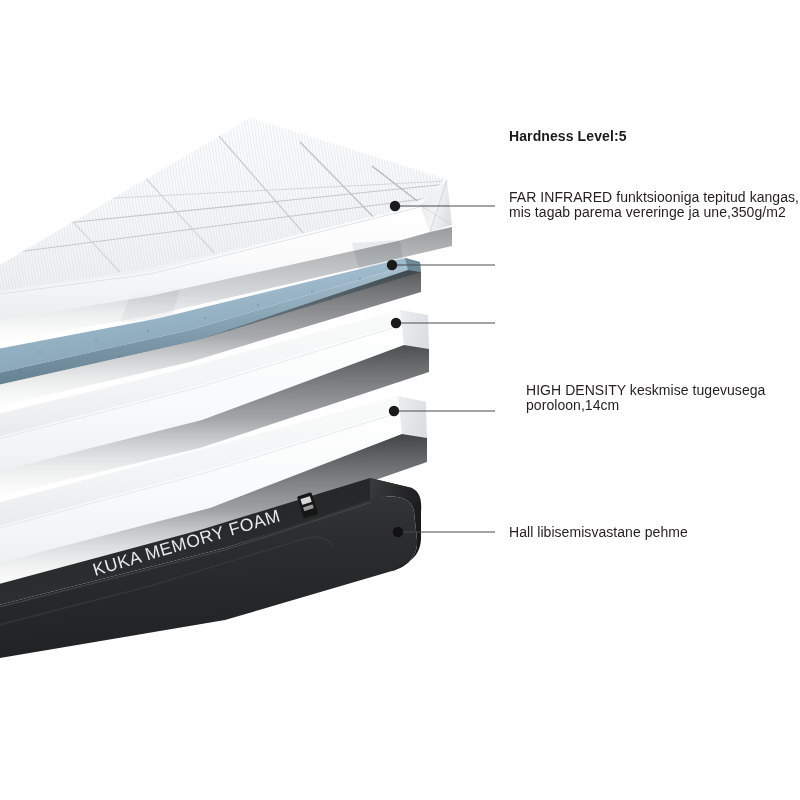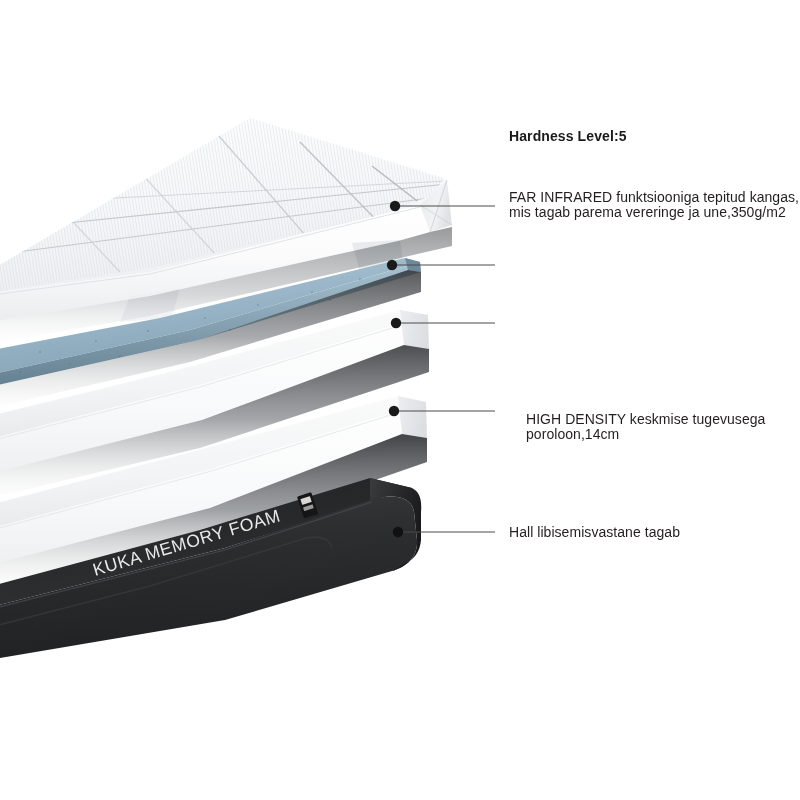--- a/index.html
+++ b/index.html
@@ -35,21 +35,21 @@
     left: 509px;
     top: 128px;
     font-size: 14px;
     font-weight: bold;
     color: #1a1a1a;
     letter-spacing: 0.1px;
   }
   .lbl1 { left: 509px; top: 190px; }
   .lbl2 { left: 509px; top: 258px; }
   .lbl3 { left: 509px; top: 317px; }
-  .lbl4 { left: 509px; top: 412px; padding-left: 17px; }
+  .lbl4 { left: 509px; top: 383px; padding-left: 17px; }
   .lbl5 { left: 509px; top: 525px; }
 </style>
 </head>
 <body>
 
 <div id="stage">
 
   <svg id="art" viewBox="0 0 800 800" xmlns="http://www.w3.org/2000/svg">
     <defs>
 
@@ -234,15 +234,15 @@
       <circle cx="394" cy="411" r="5.2"></circle>
       <circle cx="398" cy="532" r="5.2" fill="#111113"></circle>
     </g>
   </svg>
 
   <div id="heading">Hardness Level:5</div>
 
   <div class="callout-text lbl1">FAR INFRARED funktsiooniga tepitud kangas,
 mis tagab parema vereringe ja une,350g/m2</div>
   <div class="callout-text lbl4">HIGH DENSITY keskmise tugevusega poroloon,14cm</div>
-  <div class="callout-text lbl5">Hall libisemisvastane tagab</div>
+  <div class="callout-text lbl5">Hall libisemisvastane pehme</div>
 
 </div>
 
 </body></html>

